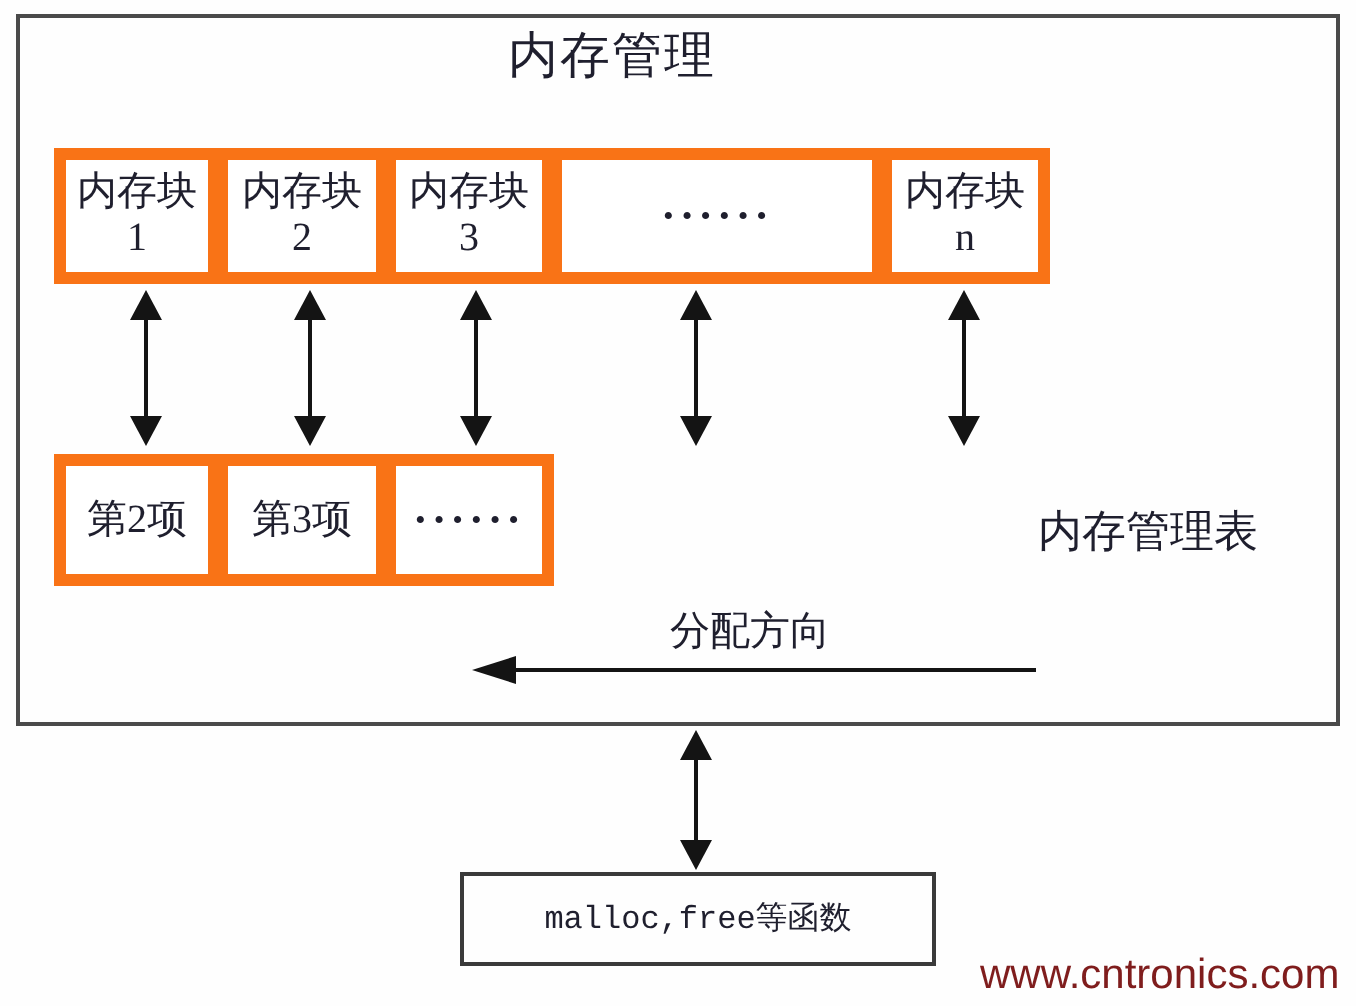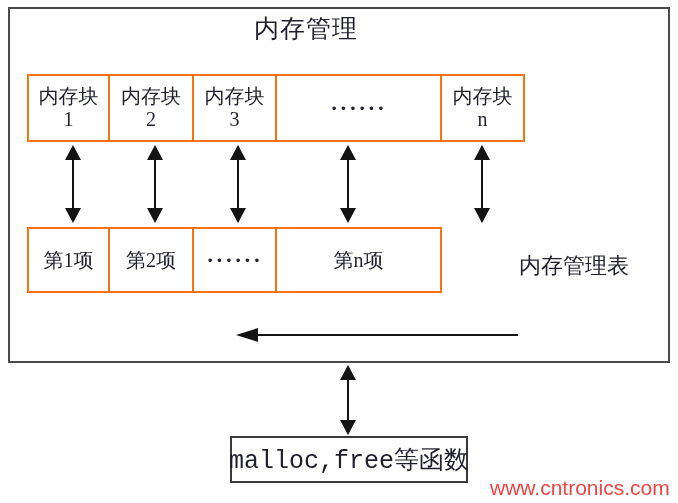--- a/index.html
+++ b/index.html
@@ -25,21 +25,21 @@
     white-space:nowrap;
   }
   .row{
     position:absolute;
     display:flex;
   }
   .pool-row{left:27px;top:74px;height:68px;}
   .table-row{left:27px;top:227px;height:66px;}
   .cell{
     box-sizing:border-box;
-    border:2px solid #f97316;
+    border:6px solid #f97316;
     background:#fff;
     display:flex;
     flex-direction:column;
     align-items:center;
     justify-content:center;
     font-size:20px;
     line-height:23px;
     text-align:center;
   }
   .cell + .cell{margin-left:-2px;}
@@ -95,21 +95,21 @@
     width:0;height:0;
     border-top:7px solid transparent;border-bottom:7px solid transparent;
     border-right:22px solid #141414;
   }
   .func-box{
     position:absolute;
     left:230px;top:436px;width:238px;height:47px;
     box-sizing:border-box;
     border:2px solid #3a3a3a;
     display:flex;align-items:center;justify-content:center;
-    font-size:25px;
+    font-size:16px;
     font-family:"Liberation Mono","DejaVu Sans Mono",monospace;
     white-space:nowrap;
   }
   .watermark{
     position:absolute;
     left:490px;top:476px;
     font-size:21px;
     font-family:"Liberation Sans","DejaVu Sans",sans-serif;
     white-space:nowrap;
   }
@@ -166,41 +166,39 @@
     <span class="head-down"></span>
   </div>
   <div class="v-arrow link-arrow" style="left:474px">
     <span class="head-up"></span>
     <span class="shaft"></span>
     <span class="head-down"></span>
   </div>
 
   <div class="row table-row">
     <div class="cell">
-      <span>第1项</span>
-    </div>
-    <div class="cell">
       <span>第2项</span>
     </div>
     <div class="cell">
+      <span>第3项</span>
+    </div>
+    <div class="cell">
       <span class="dots-text">······</span>
     </div>
-    <div class="cell">
-      <span>第n项</span>
-    </div>
   </div>
 
   <div class="side-label table-label">内存管理表</div>
 
+  <div class="alloc-label">分配方向</div>
   <div class="alloc-shaft"></div>
   <div class="alloc-head"></div>
 
   <div class="v-arrow bottom-arrow">
     <span class="head-up"></span>
     <span class="shaft"></span>
     <span class="head-down"></span>
   </div>
 
   <div class="func-box">malloc,free等函数</div>
 
-  <div class="watermark" style="color: #ef4444;">www.cntronics.com</div>
+  <div class="watermark" style="color: #7f1d1d;">www.cntronics.com</div>
 
 </div>
 
 </body></html>

